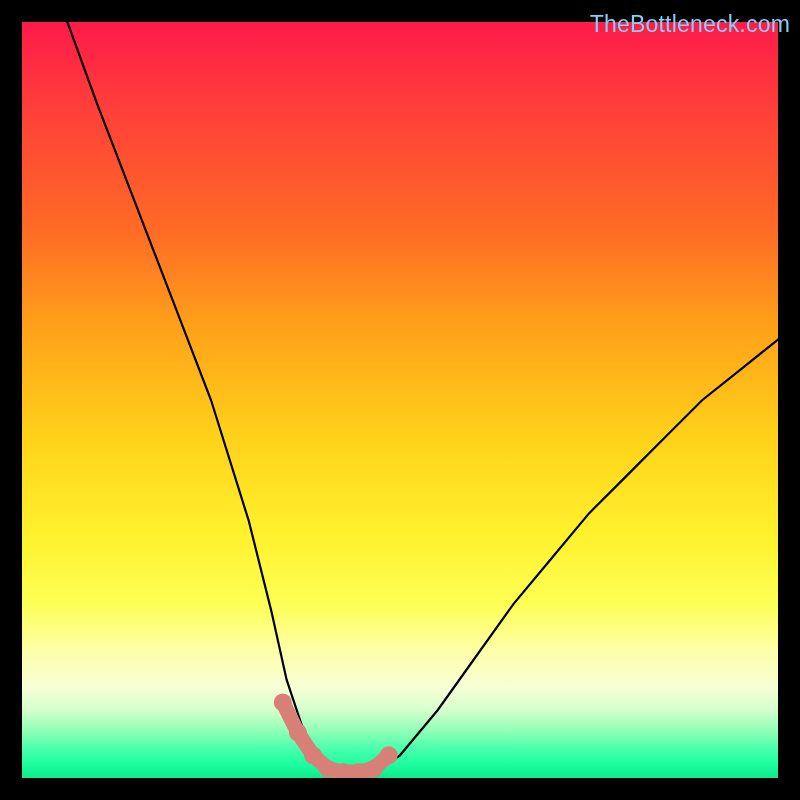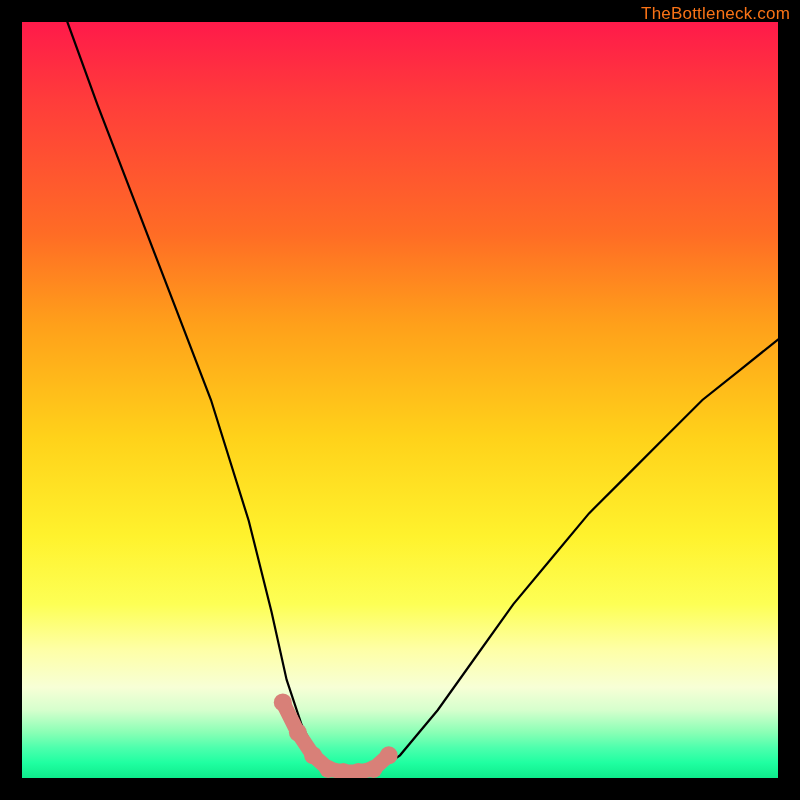--- a/index.html
+++ b/index.html
@@ -35,24 +35,24 @@
       #f7ffd6 88%,
       #d6ffcd 91%,
       #89ffb5 94%,
       #4dffad 96%,
       #1fffa1 98%,
       #0eea8b 100%
     );
   }
   .watermark {
     position: absolute;
-    top: 4px;
+    top: 11px;
     right: 10px;
-    color: #f97316;
-    font-size: 17px;
+    color: #7dd3fc;
+    font-size: 23px;
     font-weight: 500;
     letter-spacing: 0.2px;
     z-index: 10;
   }
   svg.curve {
     position: absolute;
     left: 0;
     top: 0;
     width: 756px;
     height: 756px;

